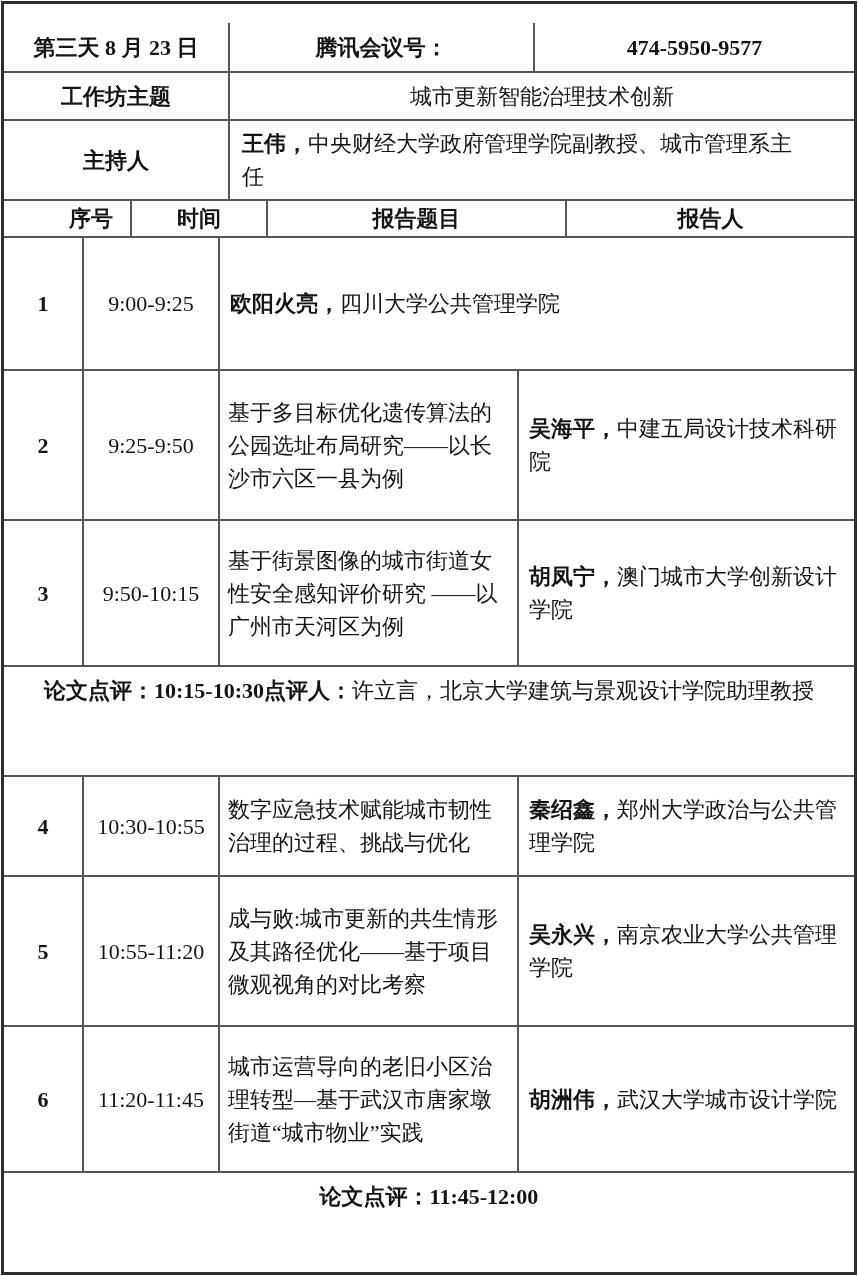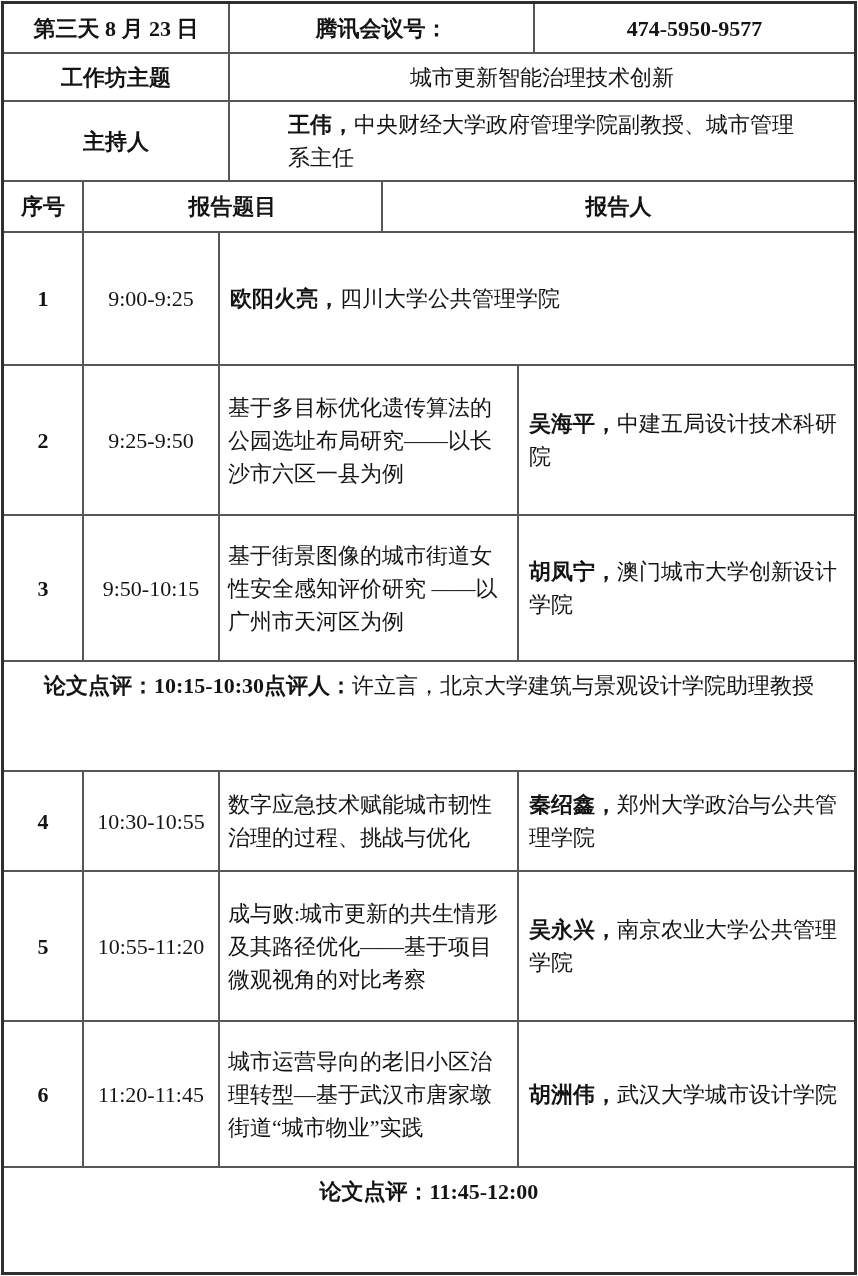--- a/index.html
+++ b/index.html
@@ -35,33 +35,33 @@
   .w-c { flex:1 1 auto;text-align:center; }
   .w-rest { flex:1 1 auto; }
   
   .w-no   { width:80px;  flex:0 0 80px; }
   .w-time { width:136px; flex:0 0 136px; }
   .w-title{ width:299px; flex:0 0 299px; padding:2px 8px; }
   .w-spk  { flex:1 1 auto; padding:2px 10px; }
   .w-full { flex:1 1 auto; }
 
   
-  .h-a   { height:50px; }
+  .h-a   { height:50px;margin-top:19px; }
   .h-b   { height:48px; }
   .h-c   { height:80px; }
-  .h-hdr { height:51px; }
+  .h-hdr { height:37px;padding-left:48px; }
   .h-r1  { height:133px; }
   .h-r2  { height:150px; }
   .h-r3  { height:146px; }
   .h-cm1 { height:110px; }
   .h-r4  { height:100px; }
   .h-r5  { height:150px; }
   .h-r6  { height:146px; }
 
-  .host-cell { padding:2px 42px 2px 12px;margin-left:46px; }
+  .host-cell { padding:2px 42px 2px 12px; }
   .comment {
     flex-direction:row; align-items:flex-start; justify-content:center;
     padding:6px 14px; text-align:left;
   }
   .cline { line-height:36px; }
 </style>
 </head>
 <body>
 
 <div class="sheet">
@@ -82,20 +82,21 @@
       <div class="cell w-a bold">主持人</div>
       <div class="cell w-rest left host-cell">
         <div class="txt">
           <span class="bold">王伟，</span><span>中央财经大学政府管理学院副教授、城市管理系主任</span>
         </div>
       </div>
     </div>
 
     <div class="row h-hdr">
       <div class="cell w-no bold">序号</div>
+      <div class="cell w-time bold">时间</div>
       <div class="cell w-title bold" style="justify-content:center;text-align:right;">报告题目</div>
       <div class="cell w-spk bold" style="justify-content:center;text-align:center;">报告人</div>
     </div>
 
     <div class="row h-r1">
       <div class="cell w-no bold">1</div>
       <div class="cell w-time">9:00-9:25</div>
       <div class="cell w-spk left">
         <div class="txt"><span class="bold">欧阳火亮，</span><span>四川大学公共管理学院</span></div>
       </div>

